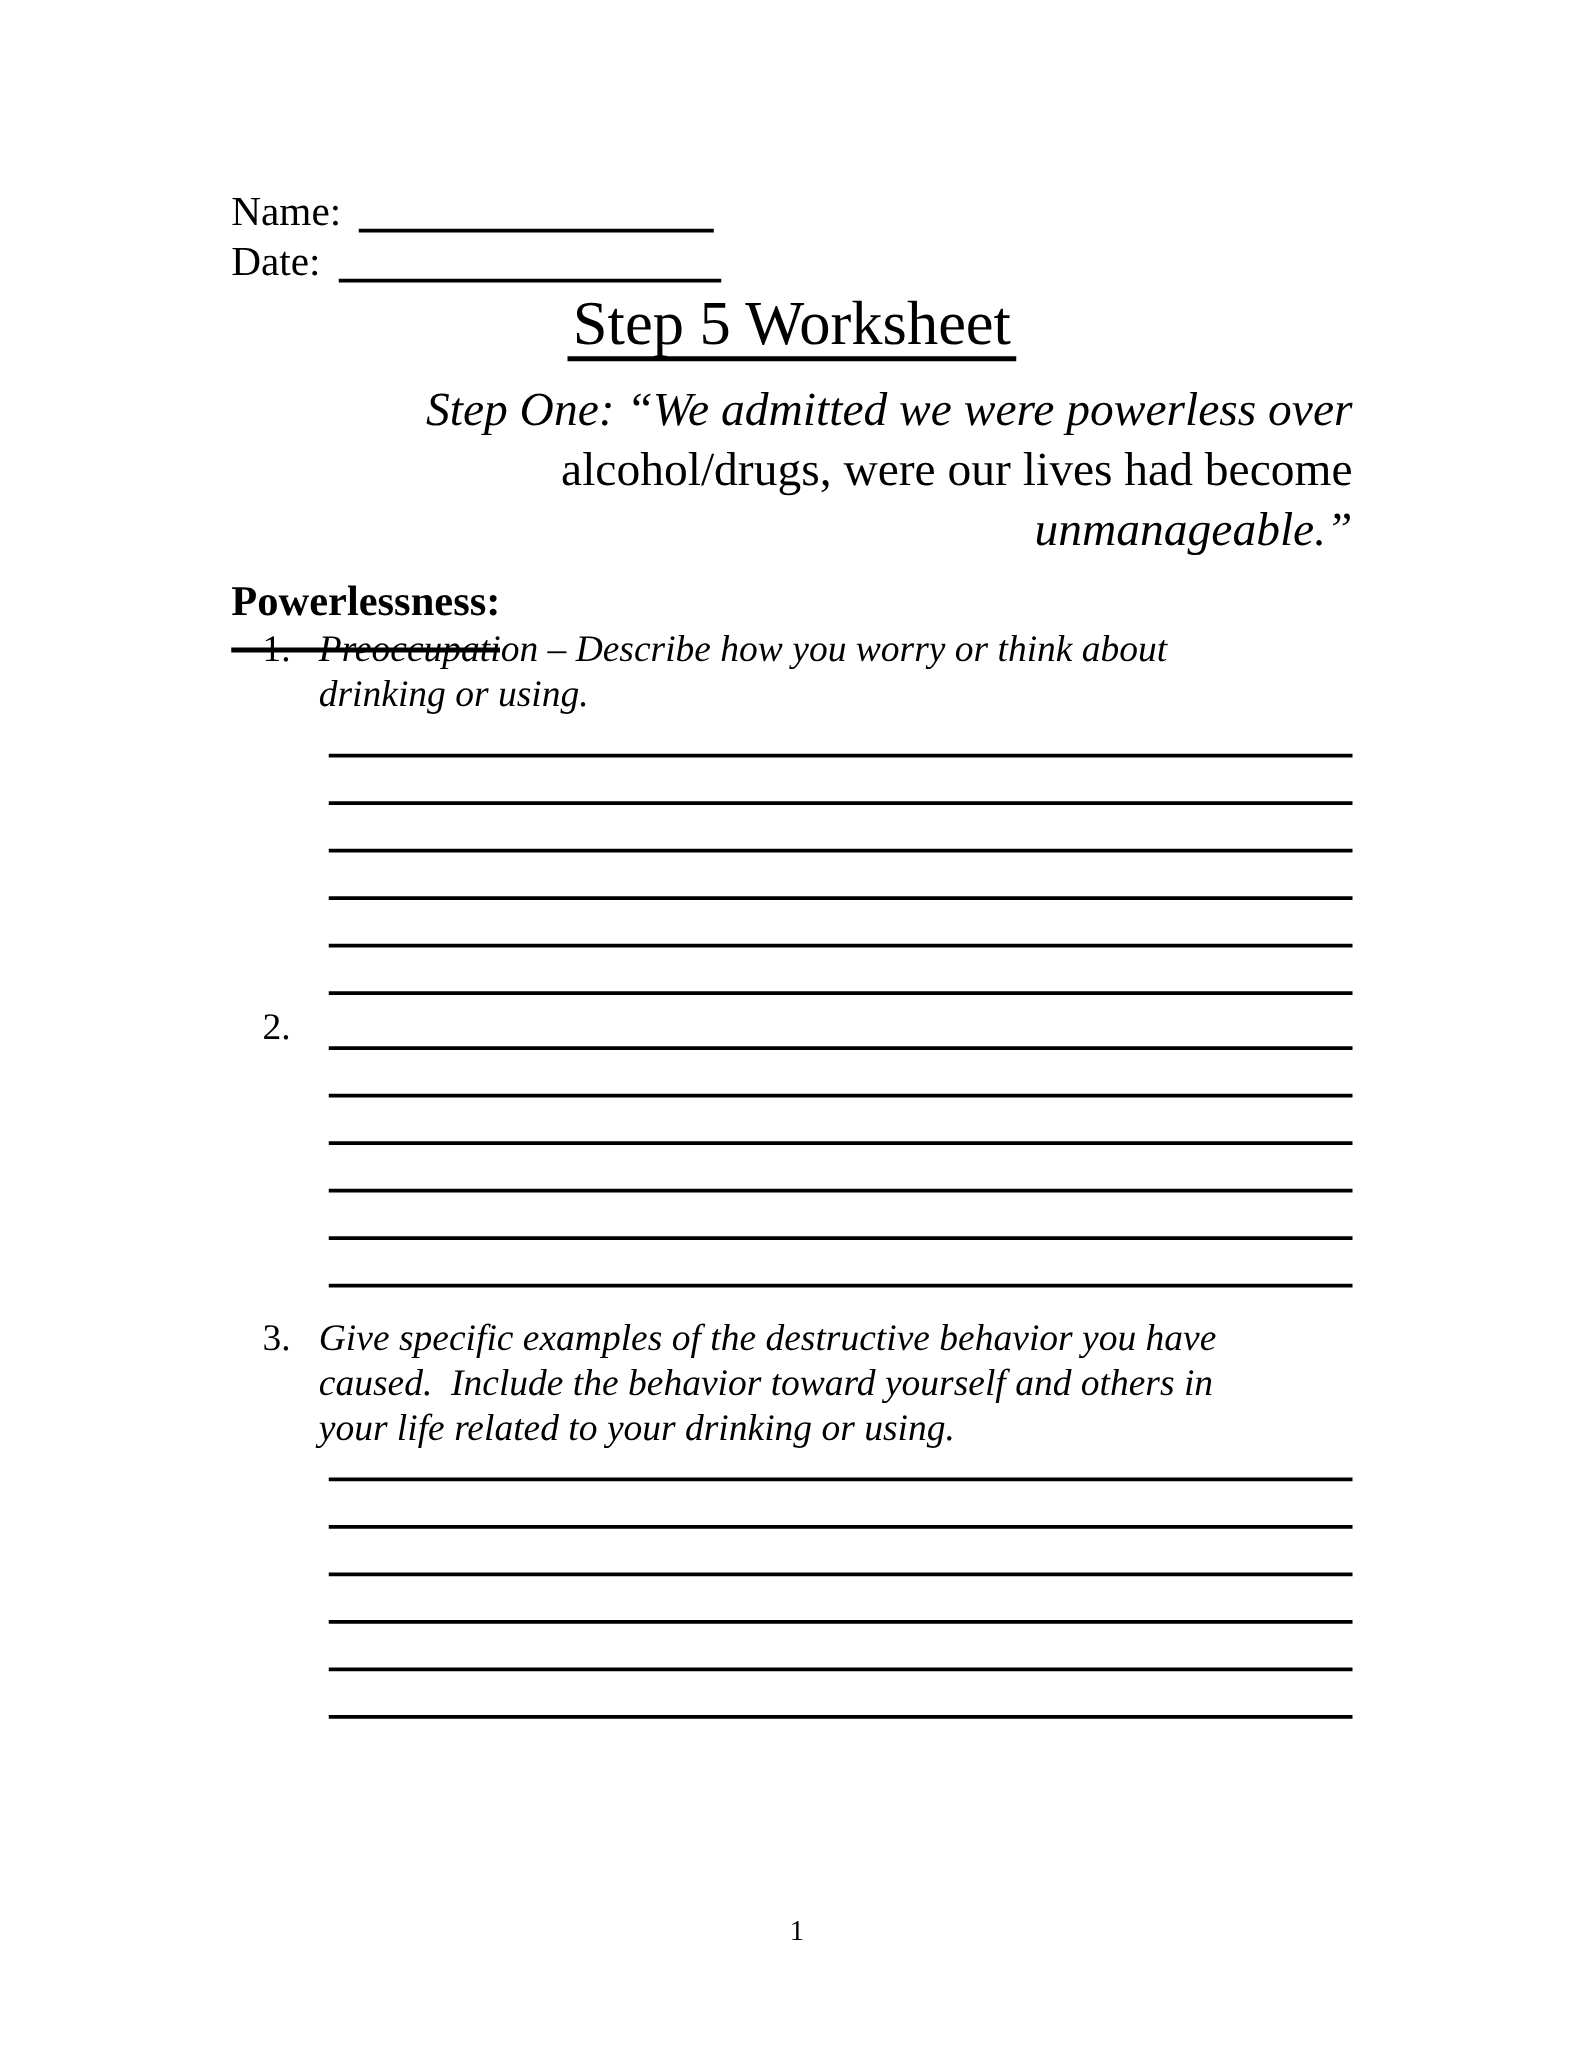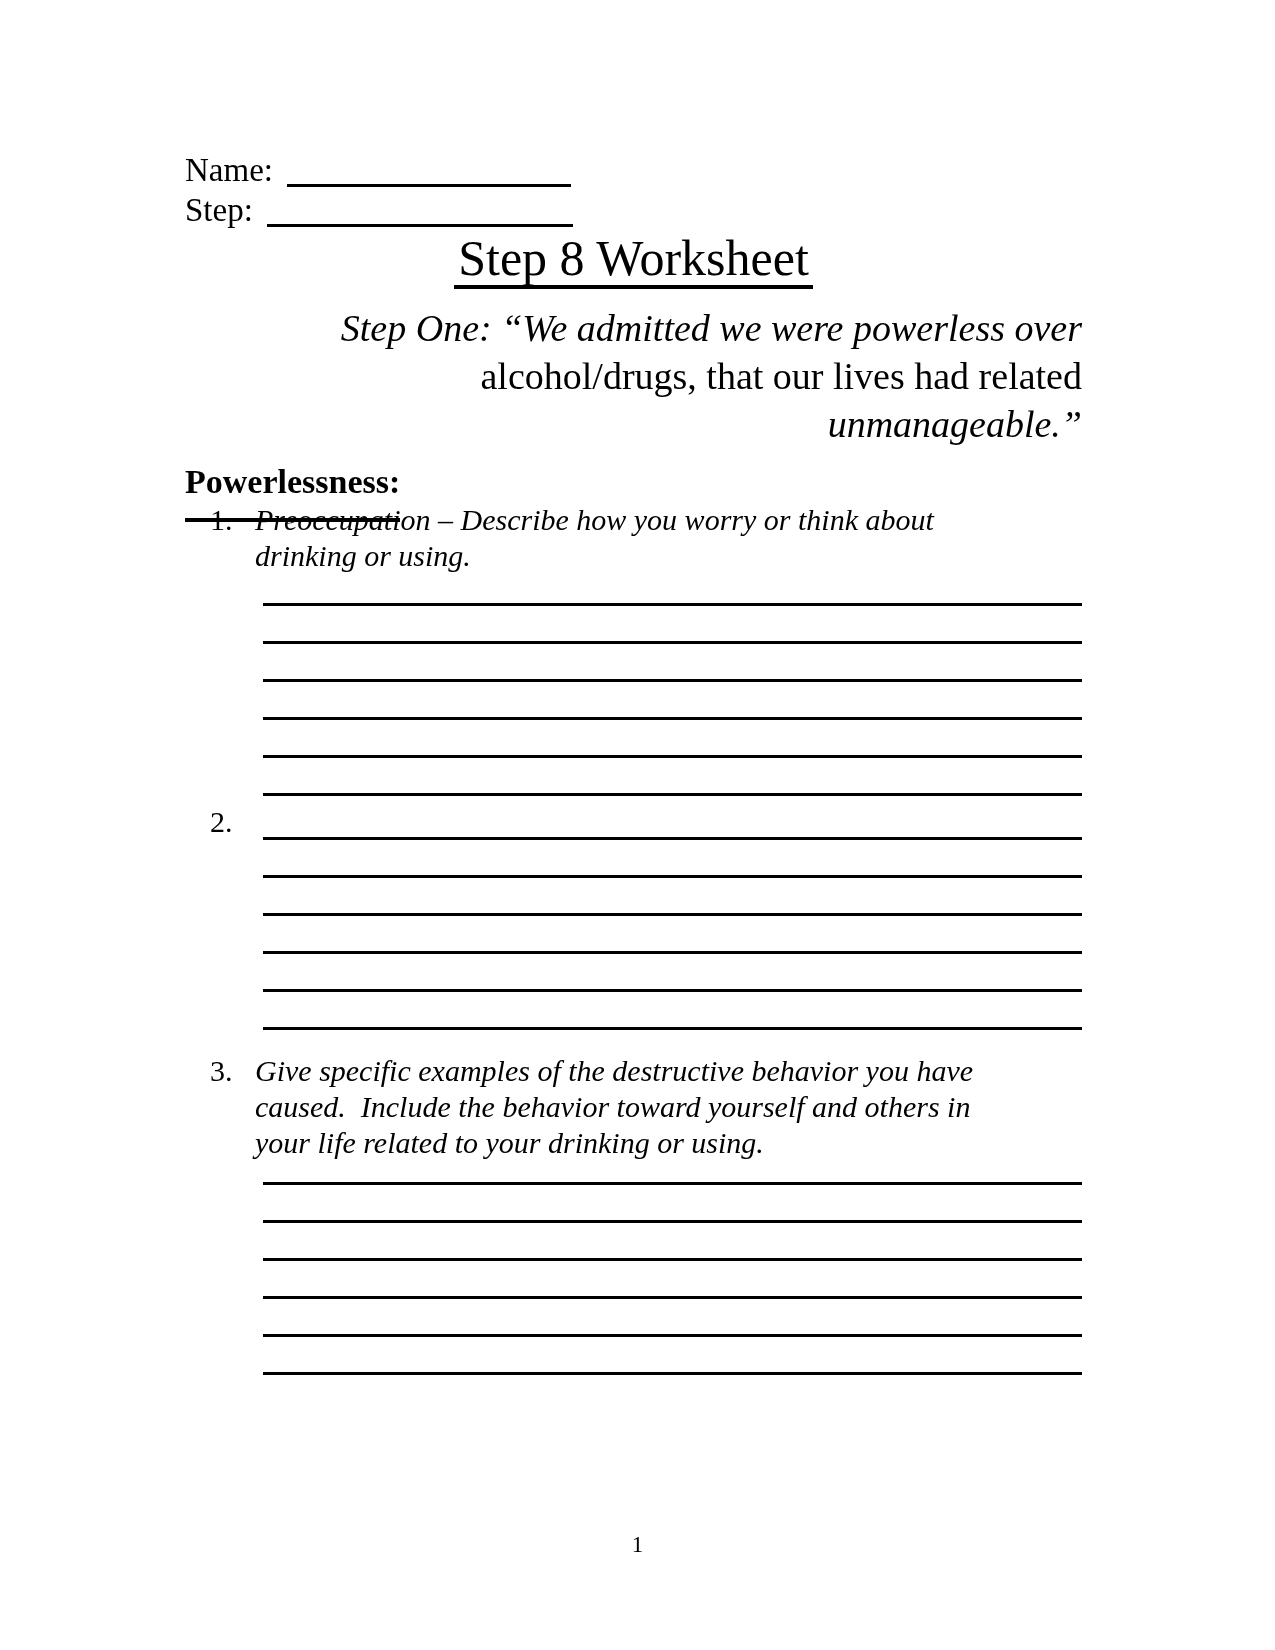--- a/index.html
+++ b/index.html
@@ -122,31 +122,31 @@
 
 <div class="page">
   <div class="content">
 
     <div class="field-row">
       <span>Name:</span>
       <span class="blank name-blank"></span>
     </div>
 
     <div class="field-row">
-      <span>Step:</span>
+      <span>Date:</span>
       <span class="blank date-blank"></span>
     </div>
 
     <div class="title-wrap">
-      <span class="doc-title">Step 8 Worksheet</span>
+      <span class="doc-title">Step 5 Worksheet</span>
     </div>
 
     <div class="quote" id="quote">
         <div class="quote-line italic">Step One: “We admitted we were powerless over</div>
-        <div class="quote-line">alcohol/drugs, that our lives had related</div>
+        <div class="quote-line">alcohol/drugs, were our lives had become</div>
         <div class="quote-line italic">unmanageable.”</div>
       </div>
 
     <div class="section-heading-wrap">
       <span class="section-heading">Powerlessness:</span>
     </div>
 
     <div id="questions">
         <div class="q-item q1">
           <div class="q-num">1.</div>

